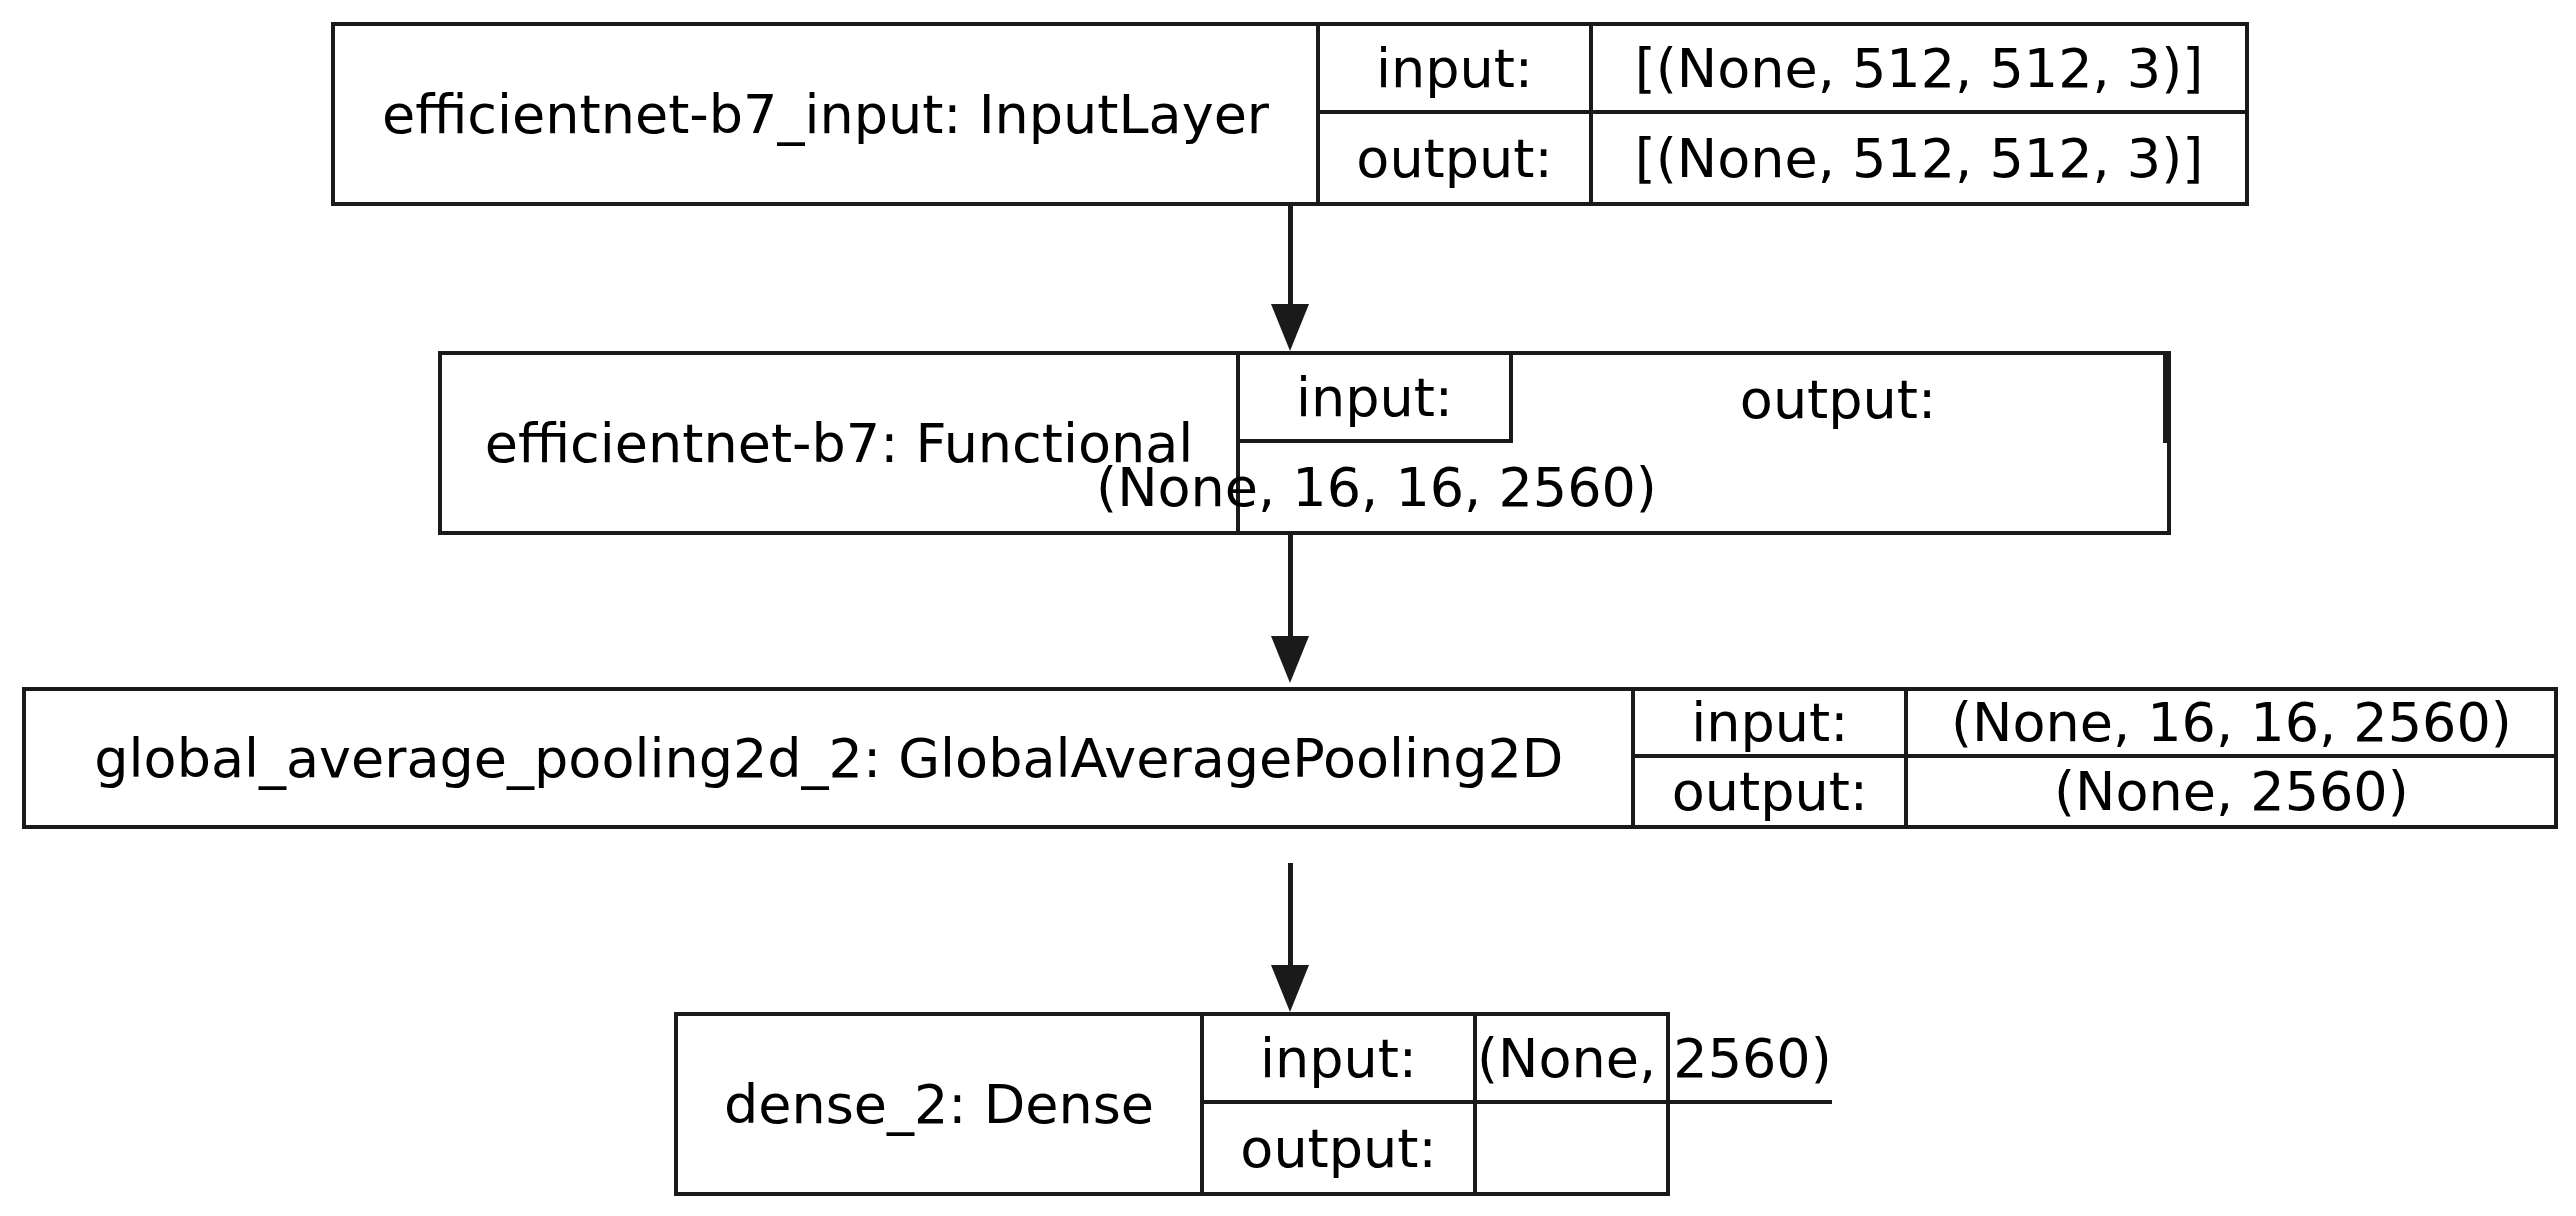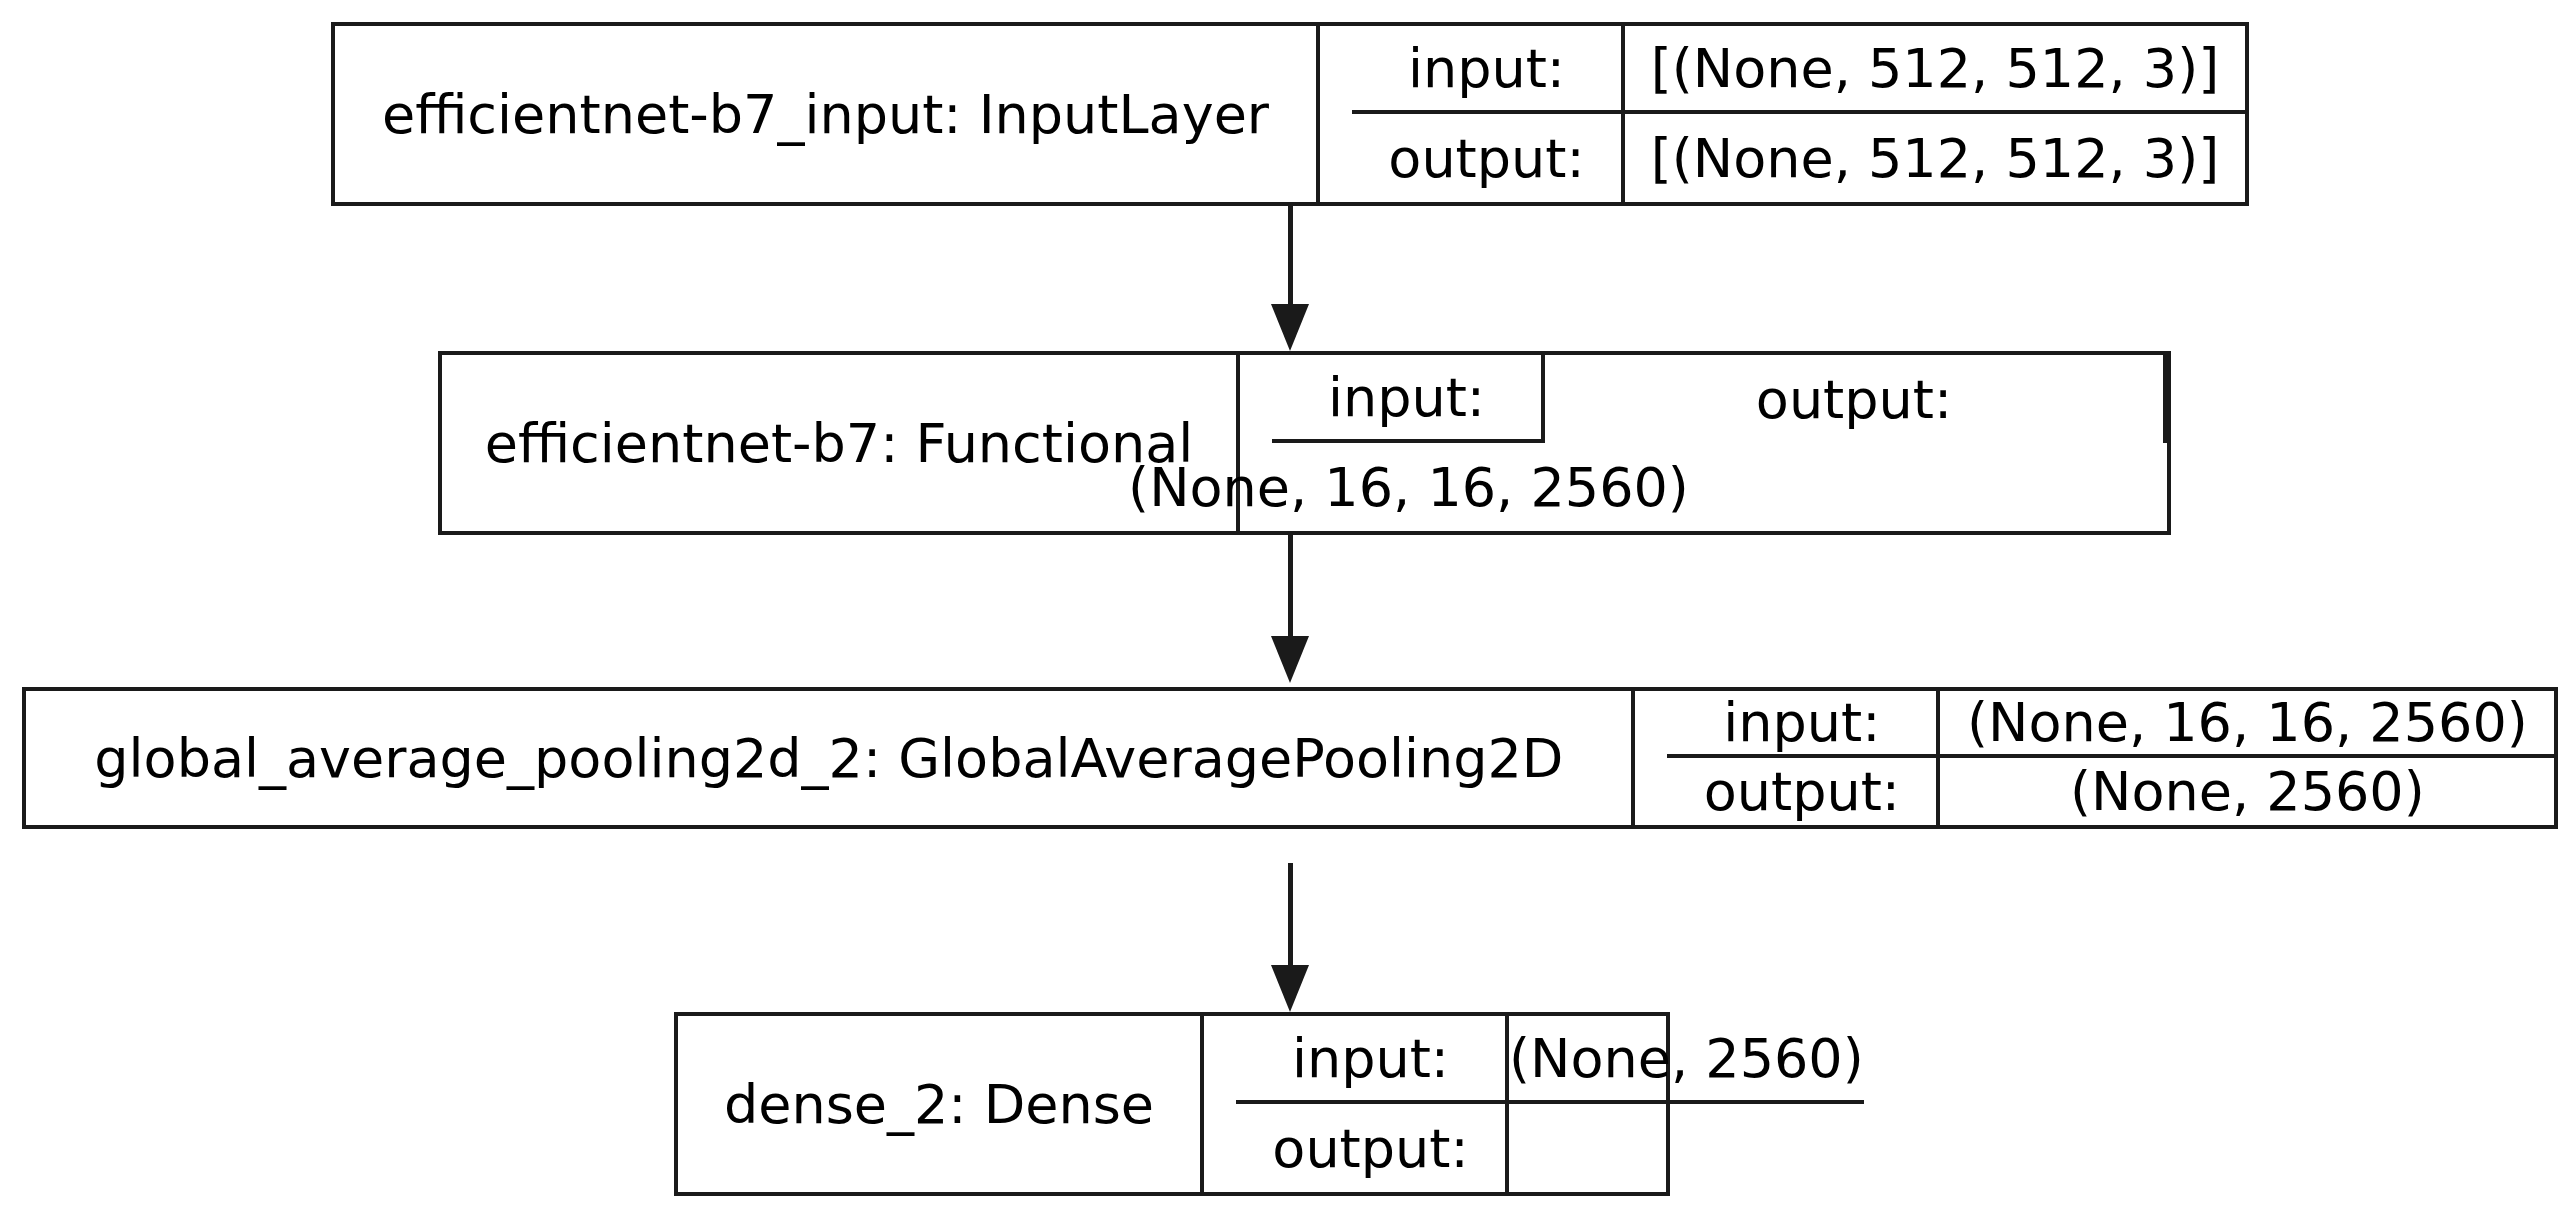--- a/index.html
+++ b/index.html
@@ -30,21 +30,20 @@
     border-right:4.5px solid var(--line);
     display:flex;align-items:center;justify-content:center;
     white-space:nowrap;
     flex:none;
   }
   .io-grid{
     flex:1;
     display:grid;
     grid-template-columns:273px 1fr;
     grid-template-rows:1fr 1fr;
-    padding-left:32px;
   }
   .io-grid > div{
     box-sizing:border-box;
     display:flex;align-items:center;justify-content:center;
     white-space:nowrap;
   }
   .io-name{border-right:4.5px solid var(--line);}
   .r-top{border-bottom:4.5px solid var(--line);}
 
   

